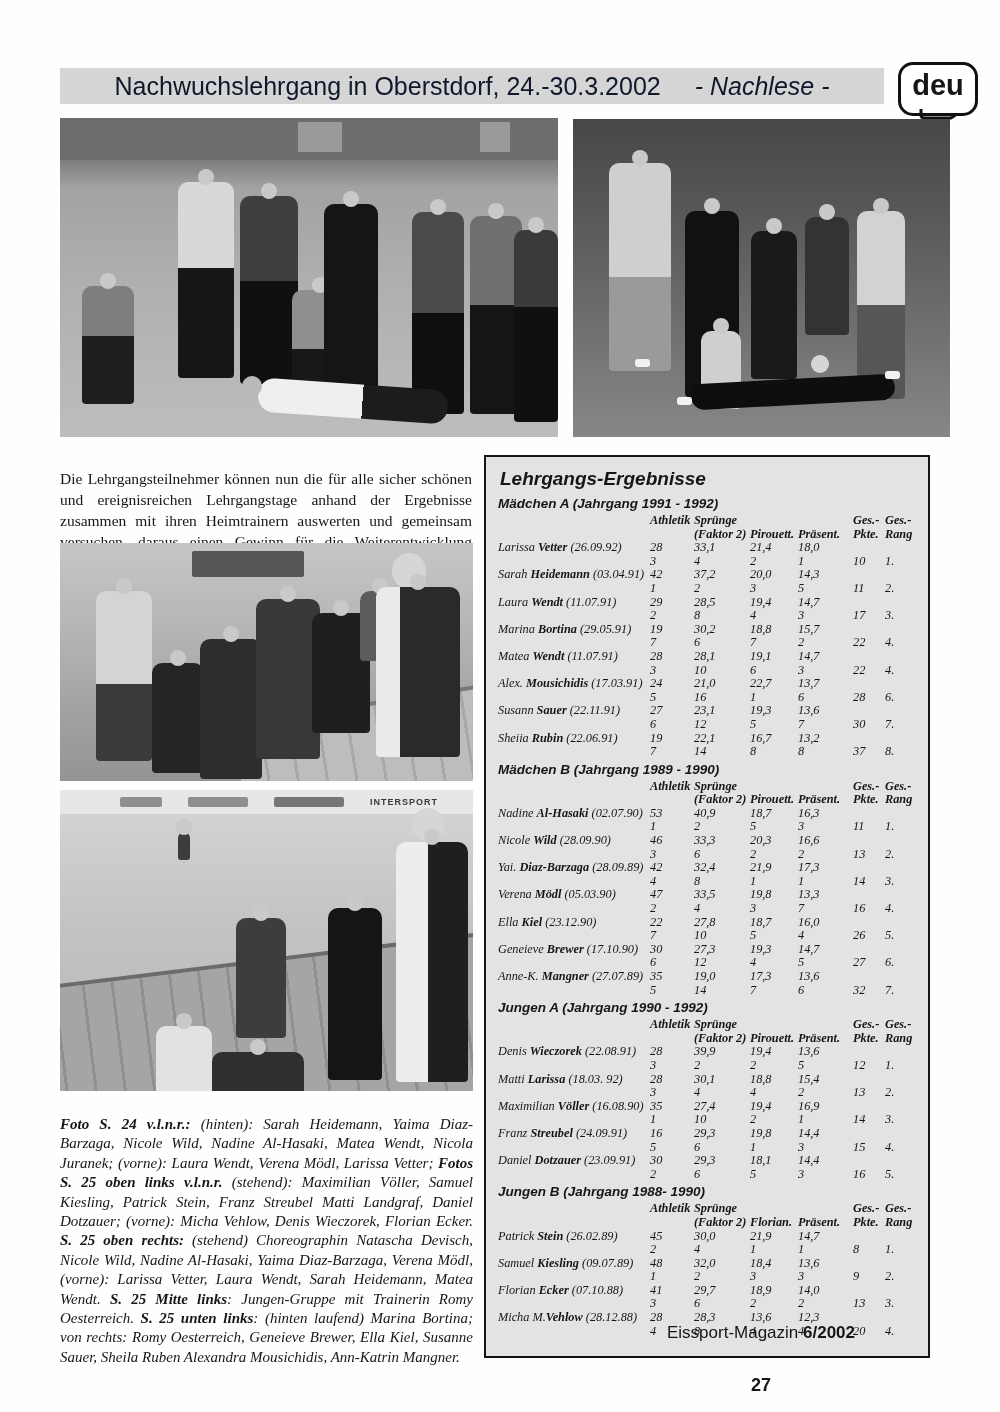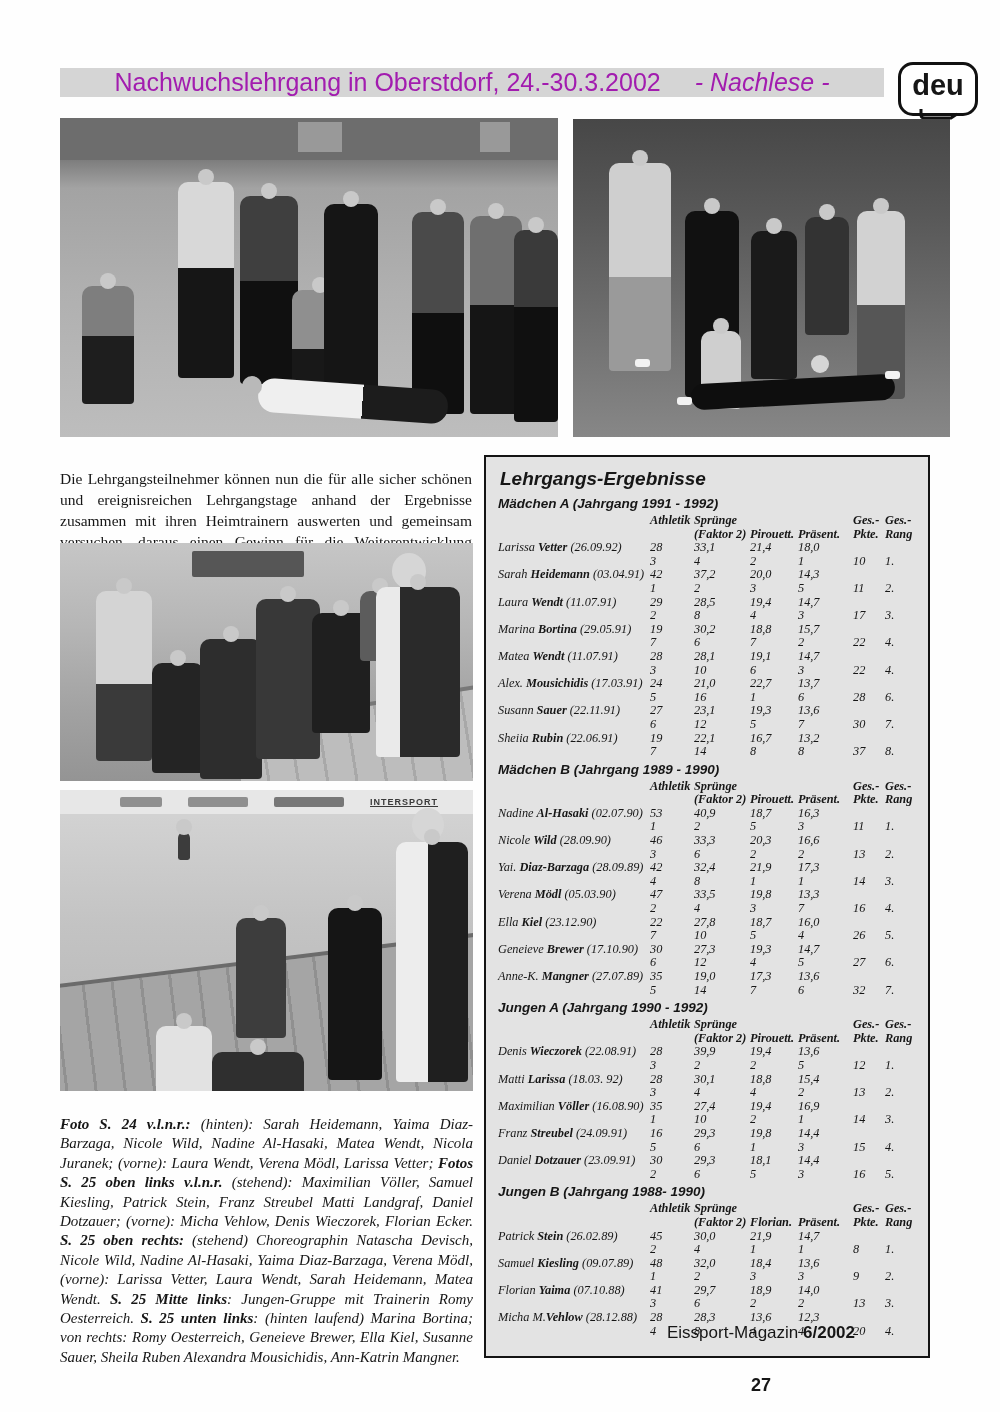--- a/index.html
+++ b/index.html
@@ -1,22 +1,22 @@
 <!DOCTYPE html>
 <html><head>
 <meta charset="utf-8">
 <style>
   html,body{margin:0;padding:0;background:#ffffff;}
   .page{position:relative;width:1000px;height:1412px;background:#fefefe;overflow:hidden;
         font-family:"Liberation Serif",serif;color:#161616;}
 
   
-  .hdr-bar{position:absolute;left:60px;top:68px;width:824px;height:29px;background:#d5d5d5;
+  .hdr-bar{position:absolute;left:60px;top:68px;width:824px;height:36px;background:#d5d5d5;
            display:flex;align-items:center;justify-content:center;
-           font-family:"Liberation Sans",sans-serif;font-size:25px;color:#a21caf;}
+           font-family:"Liberation Sans",sans-serif;font-size:25px;color:#0f172a;}
   .hdr-bar .sub{font-style:italic;margin-left:34px;}
   .deu-logo{position:absolute;left:898px;top:62px;width:74px;height:48px;border:3px solid #111;
             border-radius:15px;background:#fff;text-align:center;
             font-family:"Liberation Sans",sans-serif;font-weight:bold;font-size:29px;line-height:40px;}
   .deu-blade{position:absolute;left:16px;bottom:-8px;}
 
   
   .photo{position:absolute;overflow:hidden;background:#9a9a9a;}
   .ph1{left:60px;top:118px;width:498px;height:319px;
        background:linear-gradient(180deg,#6e6e6e 0,#787878 12%,#a3a3a3 22%,#b0b0b0 55%,#bdbdbd 100%);}
@@ -30,21 +30,21 @@
   .sil::before{content:"";position:absolute;left:50%;top:-13px;transform:translateX(-50%);
                width:16px;height:16px;border-radius:50%;background:#c9c9c9;}
   .hd{position:absolute;border-radius:50%;background:#d6d6d6;}
   .lying{position:absolute;border-radius:16px;}
   .wall{position:absolute;left:0;top:0;width:100%;height:42px;background:#6d6d6d;}
   .door{position:absolute;top:4px;width:44px;height:30px;background:#999;}
   .banner{position:absolute;left:0;top:0;width:100%;height:24px;background:#e7e7e7;
           display:flex;align-items:center;gap:26px;padding-left:60px;box-sizing:border-box;}
   .banner .blk{width:42px;height:10px;background:#8f8f8f;border-radius:2px;flex:0 0 auto;}
   .banner .txt{font-family:"Liberation Sans",sans-serif;font-weight:bold;font-size:9px;
-               letter-spacing:1px;color:#3a3a3a;text-decoration:underline;}
+               letter-spacing:1px;color:#3a3a3a;}
   .boards{position:absolute;left:-24px;top:168px;width:480px;height:180px;transform:rotate(-7deg);
           background:repeating-linear-gradient(90deg,#a5a5a5 0 26px,#909090 26px 29px);
           border-top:4px solid #6b6b6b;}
   .boards3{position:absolute;left:180px;top:158px;width:280px;height:120px;transform:rotate(-9deg);
           background:repeating-linear-gradient(90deg,#bdbdbd 0 26px,#a8a8a8 26px 29px);
           border-top:4px solid #787878;}
   .sign{position:absolute;background:#565656;border-radius:2px;}
   .skate{position:absolute;width:15px;height:8px;background:#f2f2f2;border-radius:3px;}
 
   
@@ -634,21 +634,21 @@
           <div class="rgrid">
             <span></span>
             <span>1</span>
             <span>2</span>
             <span>3</span>
             <span>3</span>
             <span>9</span>
             <span>2.</span>
           </div>
           <div class="rgrid">
-            <span class="nm">Florian <b>Yaima</b> (07.10.88)</span>
+            <span class="nm">Florian <b>Ecker</b> (07.10.88)</span>
             <span>41</span>
             <span>29,7</span>
             <span>18,9</span>
             <span>14,0</span>
             <span></span>
             <span></span>
           </div>
           <div class="rgrid">
             <span></span>
             <span>3</span>

